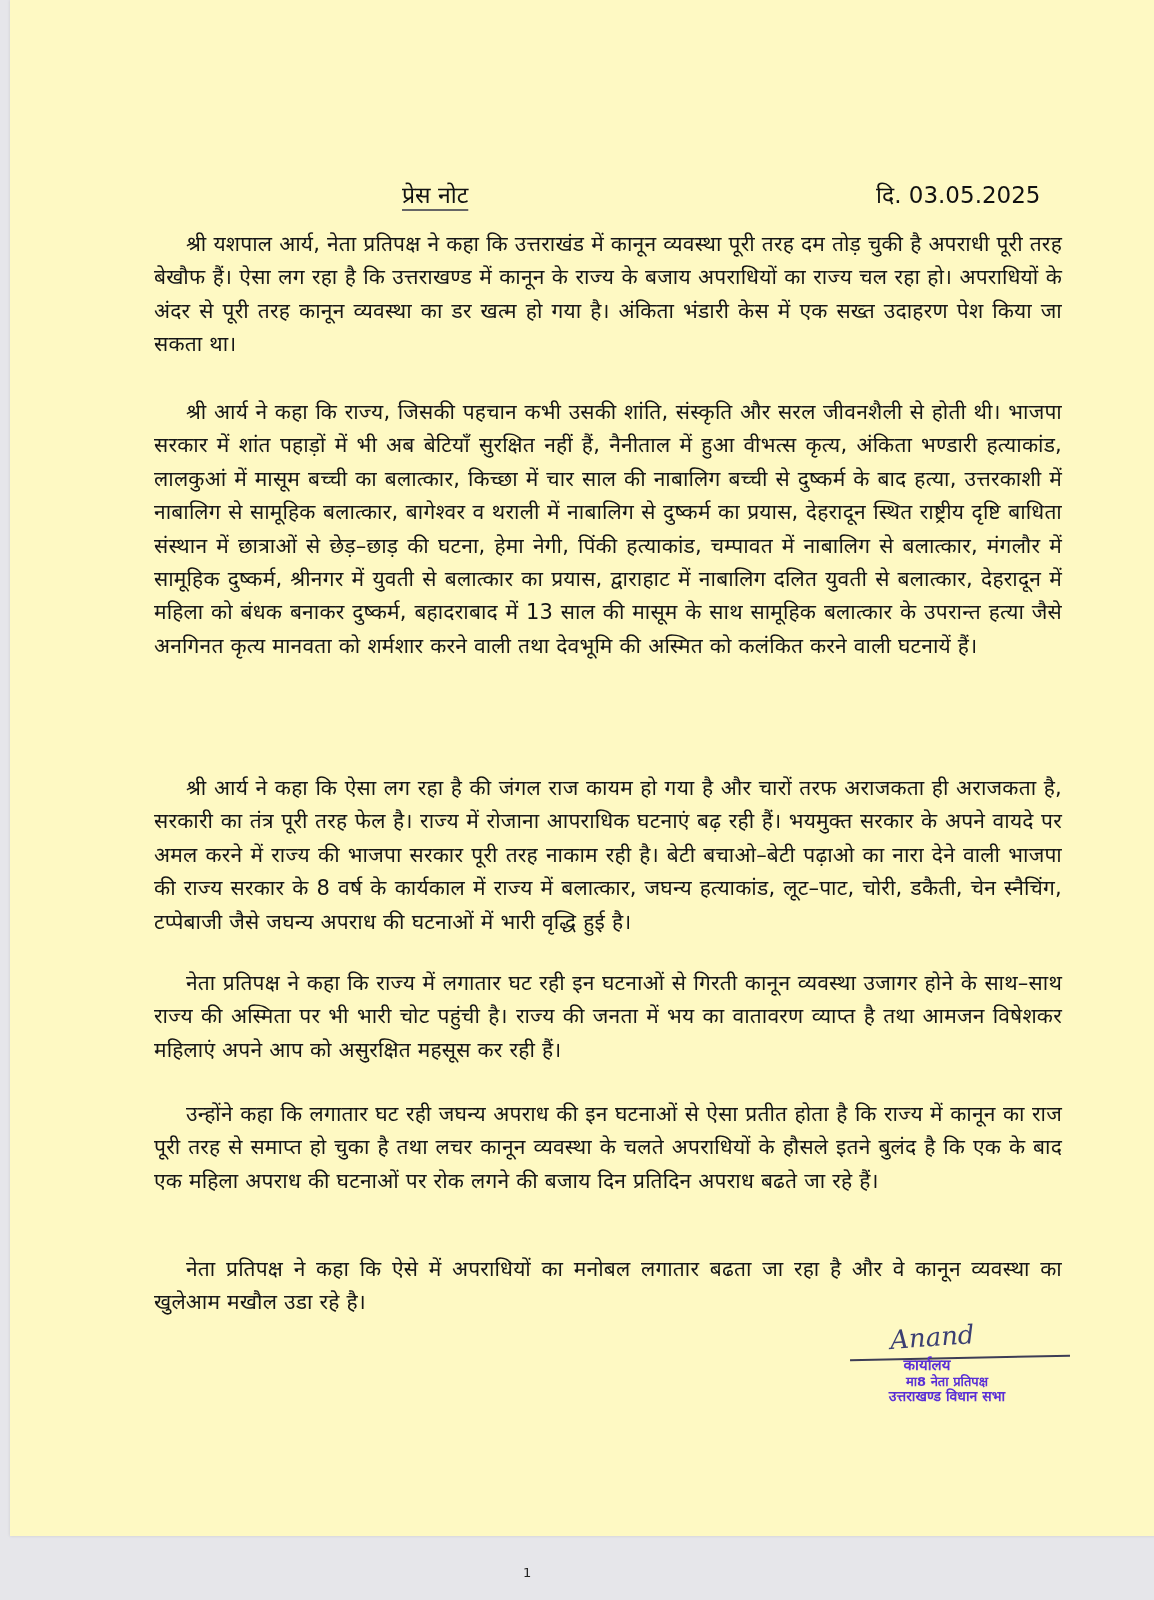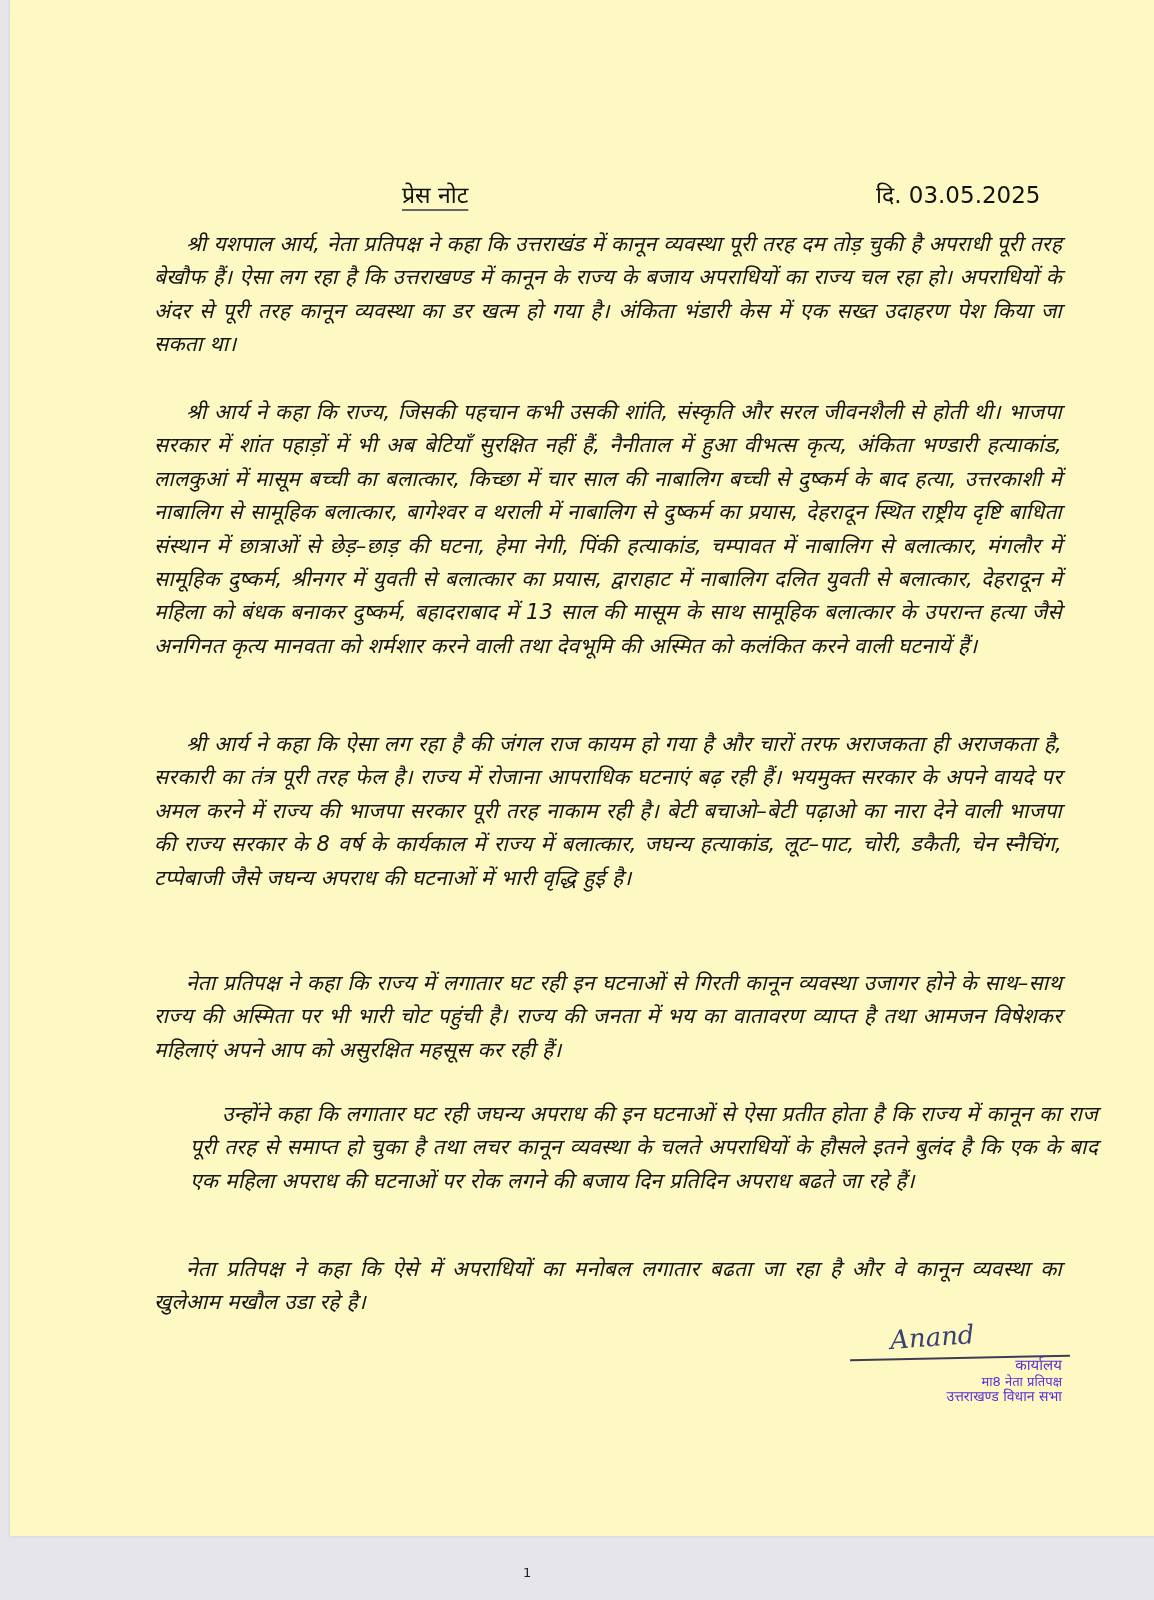--- a/index.html
+++ b/index.html
@@ -23,39 +23,39 @@
   .date {
     position: absolute; left: 866px; top: 0;
     font-size: 23px; color: #111;
     text-underline-offset: 6px; text-decoration-color: #666;
   }
   .body-text {
     position: absolute; left: 144px; width: 908px;
     font-size: 21px; line-height: 33.4px; color: #161616;
     text-align: justify; letter-spacing: 0.2px;
   }
-  .para { margin: 0; text-indent: 32px; font-style: italic; }
+  .para { margin: 0; text-indent: 32px; }
   #p1 { top: 228px; }
   #p2 { top: 396px; }
-  #p3 { top: 728px; }
+  #p3 { top: 772px; }
   #p4 { top: 967px; }
-  #p5 { top: 1098px; margin-left: 36px; }
+  #p5 { top: 1098px; }
   #p6 { top: 1253px; }
   .signature {
     position: absolute; left: 880px; top: 1322px;
     font-family: "DejaVu Serif", serif; font-style: italic;
     font-size: 26px; color: #3b3f72; transform: rotate(-4deg);
   }
   .sig-line {
     position: absolute; left: 840px; top: 1357px; width: 220px; height: 1.5px;
     background: #3d3d55; transform: rotate(-1.2deg);
   }
   .stamp {
     position: absolute; left: 822px; top: 1357px; width: 230px;
-    color: #5a2fd6; text-align: right; font-weight: normal;
+    color: #5a2fd6; text-align: center; font-weight: bold;
   }
   .stamp .l1 { font-size: 15px; line-height: 17px; margin-left: -40px; }
   .stamp .l2 { font-size: 13px; line-height: 15px; }
   .stamp .l3 { font-size: 14px; line-height: 15px; }
   .page-number {
     position: absolute; left: 513px; top: 1565px;
     font-size: 13px; color: #222;
   }
 </style>
 </head>

